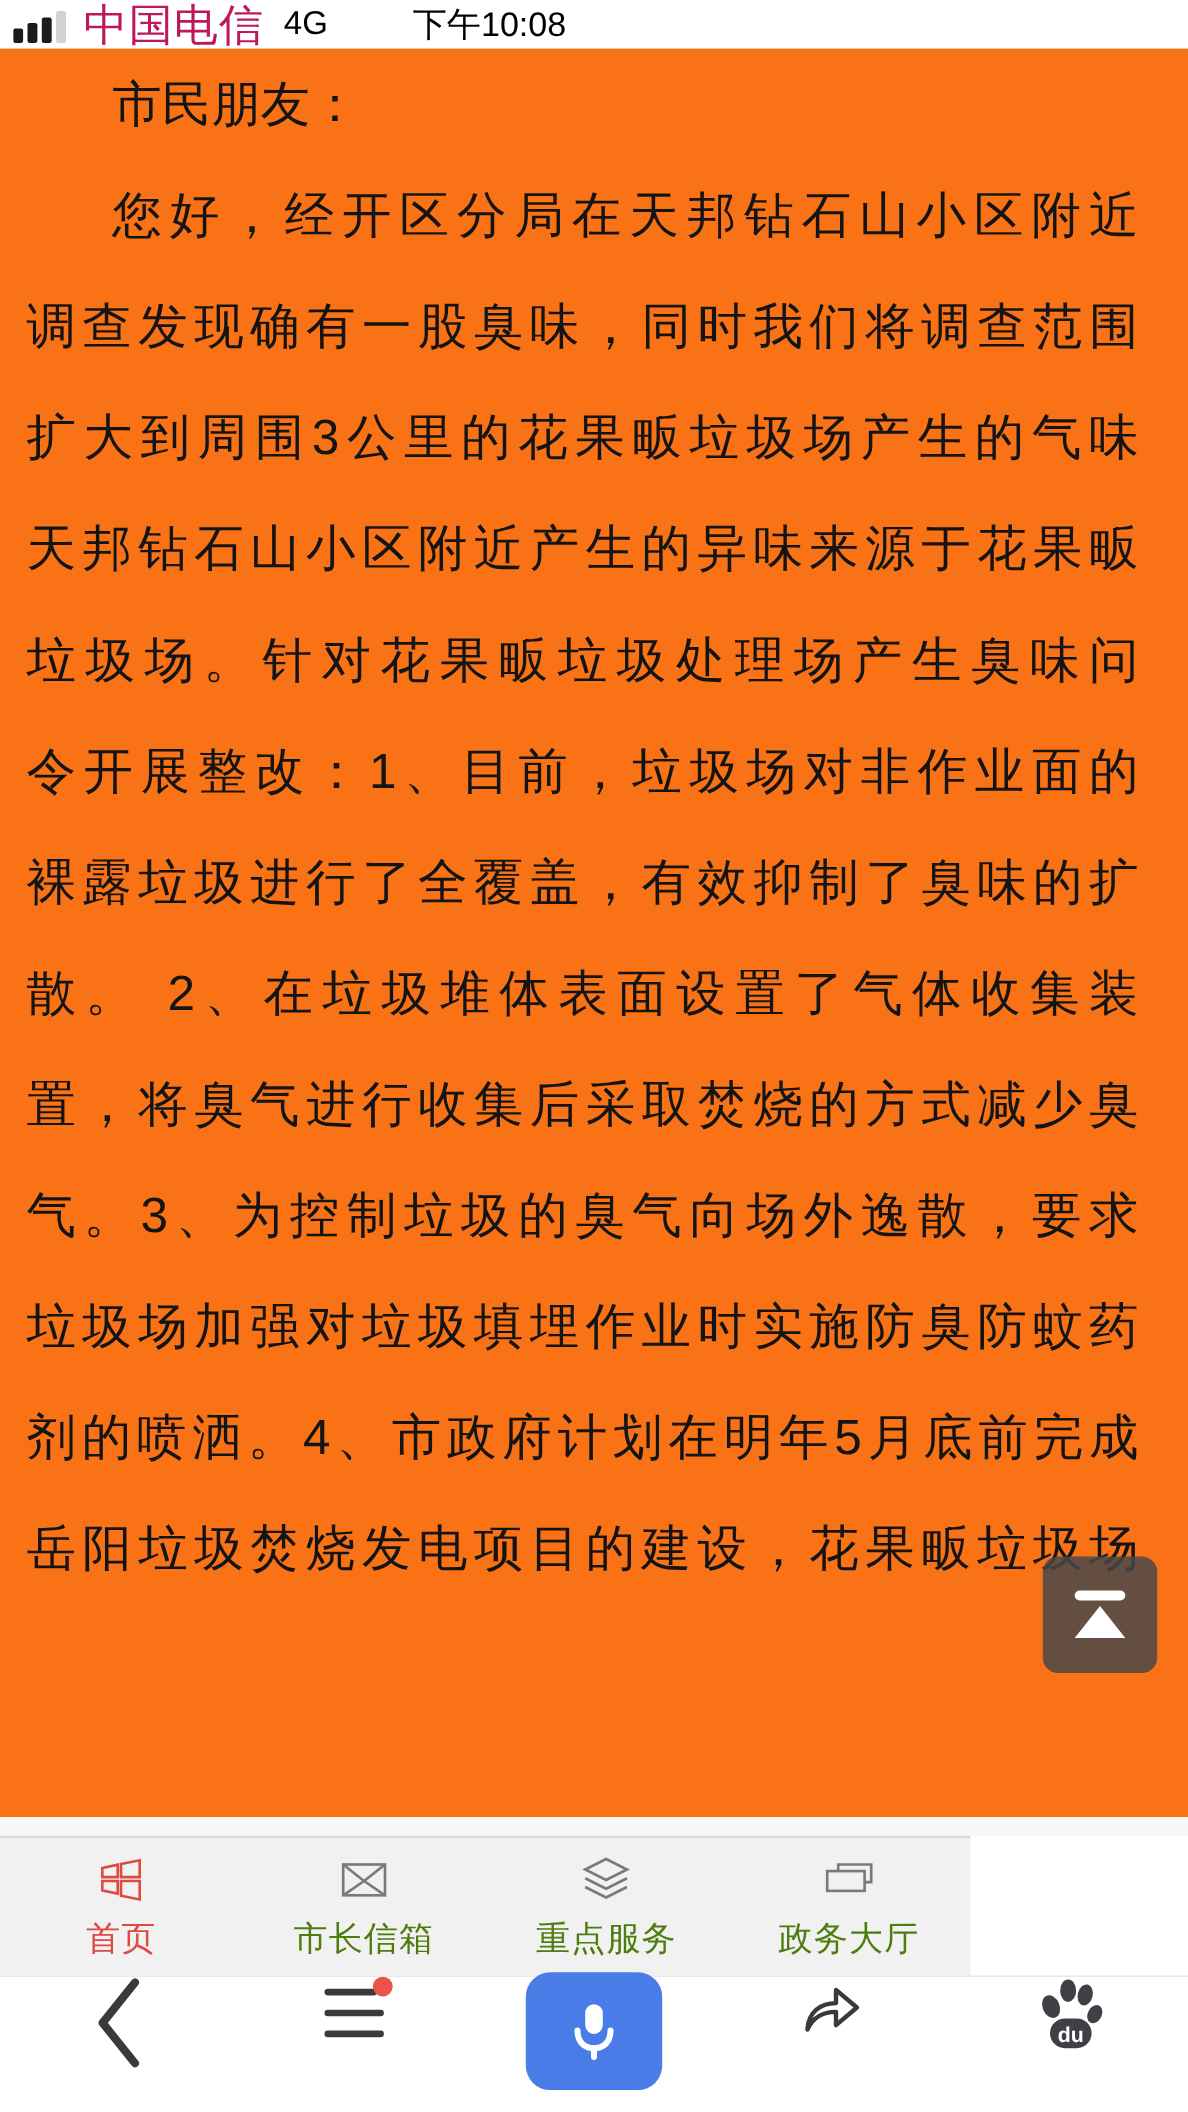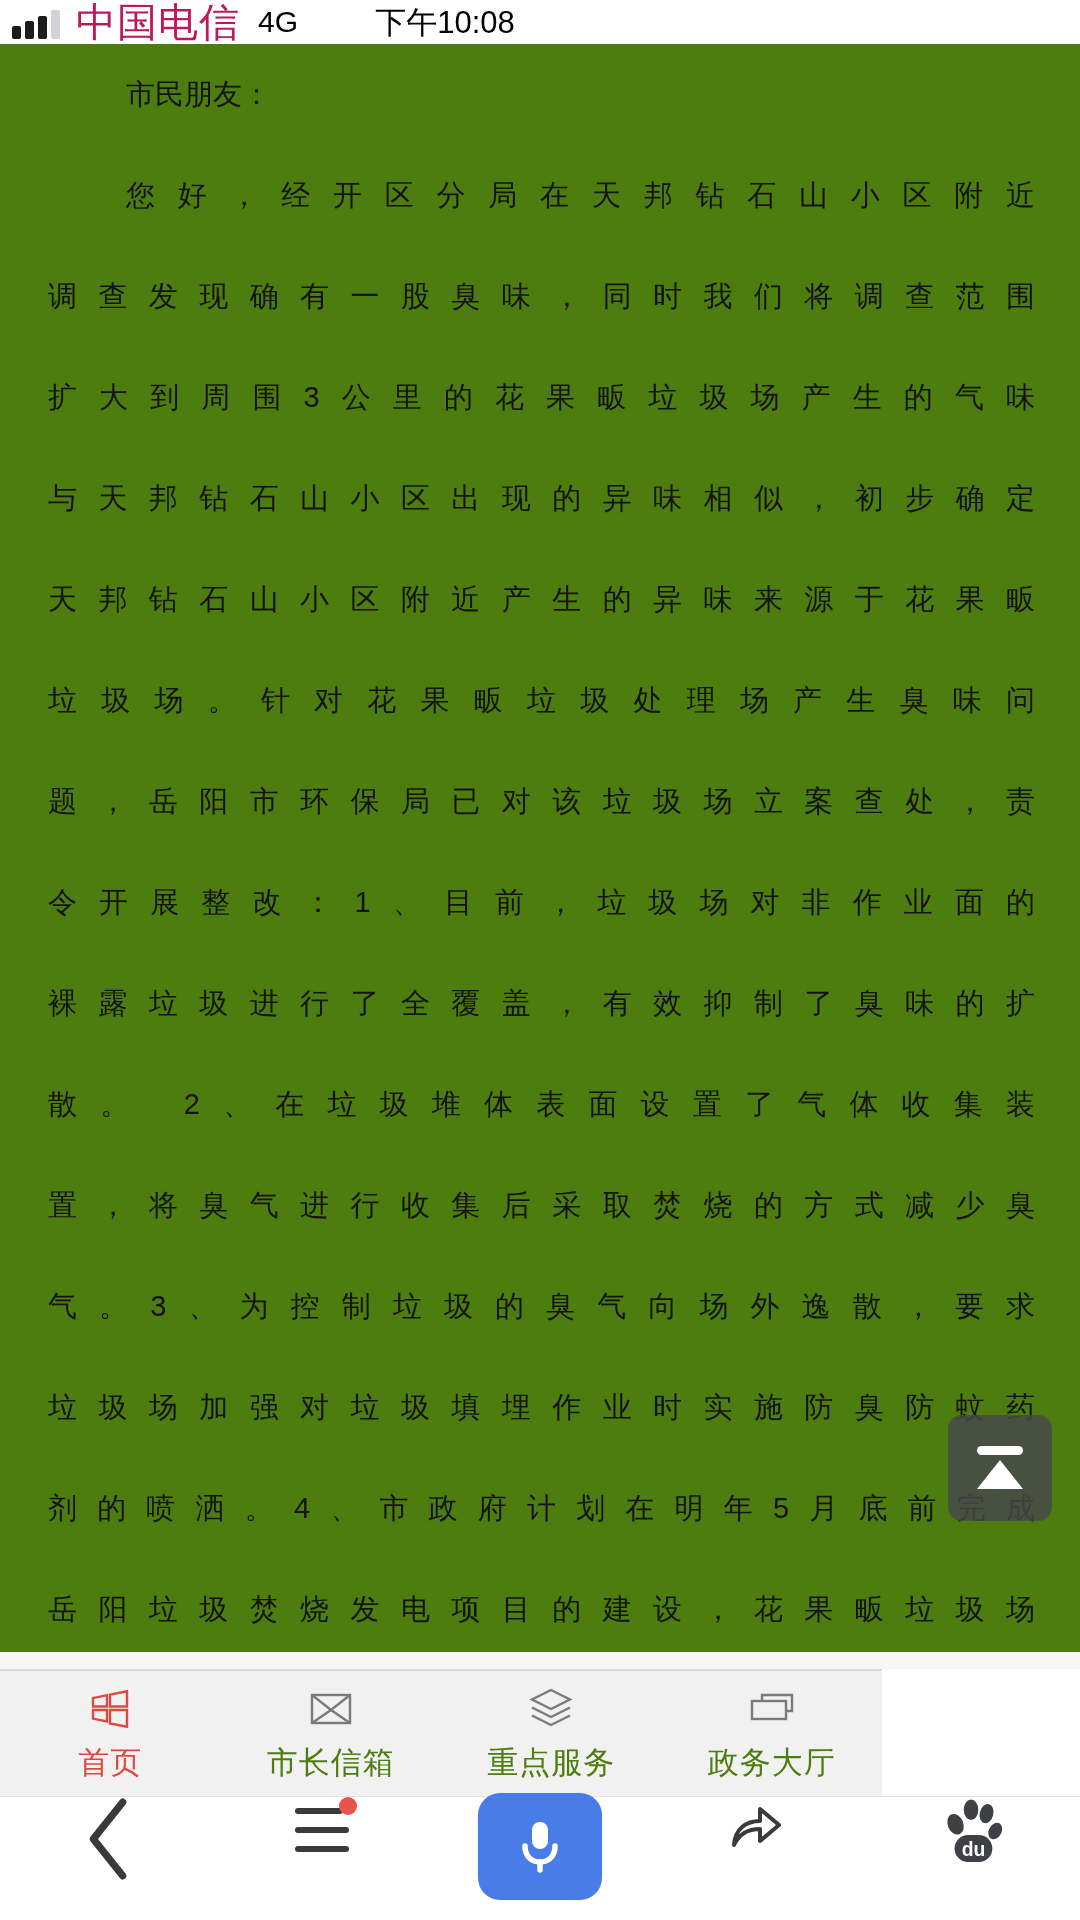--- a/index.html
+++ b/index.html
@@ -11,23 +11,23 @@
   
   .status-bar{position:absolute;top:0;left:0;width:1080px;height:44px;background:#fff;z-index:10;}
   .sb-left{position:absolute;left:12px;top:0;height:44px;display:flex;align-items:center;gap:12px;}
   .sb-carrier{font-size:40px;color:#be185d;font-weight:500;letter-spacing:1px;}
   .sb-network{font-size:30px;color:#000;margin-left:6px;}
   .sb-time{position:absolute;left:330px;width:230px;top:0;height:44px;line-height:46px;
            text-align:center;font-size:31px;font-weight:400;color:#000;}
   .sb-right{position:absolute;right:14px;top:0;height:44px;display:flex;align-items:center;gap:12px;}
   .sb-batt-pct{font-size:32px;color:#000;}
   
-  .content{position:absolute;top:44px;left:0;width:1080px;height:1608px;background:#4d7c0f;
-           box-sizing:border-box;padding:0 45px 0 48px;overflow:hidden;
-           color:#141414;font-size:29px;}
+  .content{position:absolute;top:44px;left:0;width:1080px;height:1608px;background:#f97316;
+           box-sizing:border-box;padding:0 45px 0 24px;overflow:hidden;
+           color:#141414;font-size:45px;}
   .tline{height:101px;line-height:101px;}
   .tline.just{text-align:justify;text-align-last:justify;}
   .tline.indent{padding-left:78px;}
   
   .back-to-top{position:absolute;left:948px;top:1415px;width:104px;height:106px;
                background:rgba(72,72,74,0.84);border-radius:14px;z-index:6;
                display:flex;align-items:center;justify-content:center;}
   
   .pre-nav{position:absolute;top:1652px;left:0;width:1080px;height:17px;background:#f7f7f7;}
   
@@ -66,24 +66,22 @@
   </div>
   <div class="sb-time">下午10:08</div>
 </div>
 
 <div class="content">
   <div>
       <div class="tline indent">市民朋友：</div>
       <div class="tline indent just">您好，经开区分局在天邦钻石山小区附近</div>
       <div class="tline just">调查发现确有一股臭味，同时我们将调查范围</div>
       <div class="tline just">扩大到周围3公里的花果畈垃圾场产生的气味</div>
-      <div class="tline just">与天邦钻石山小区出现的异味相似，初步确定</div>
       <div class="tline just">天邦钻石山小区附近产生的异味来源于花果畈</div>
       <div class="tline just">垃圾场。针对花果畈垃圾处理场产生臭味问</div>
-      <div class="tline just">题，岳阳市环保局已对该垃圾场立案查处，责</div>
       <div class="tline just">令开展整改：1、目前，垃圾场对非作业面的</div>
       <div class="tline just">裸露垃圾进行了全覆盖，有效抑制了臭味的扩</div>
       <div class="tline just">散。 2、在垃圾堆体表面设置了气体收集装</div>
       <div class="tline just">置，将臭气进行收集后采取焚烧的方式减少臭</div>
       <div class="tline just">气。3、为控制垃圾的臭气向场外逸散，要求</div>
       <div class="tline just">垃圾场加强对垃圾填埋作业时实施防臭防蚊药</div>
       <div class="tline just">剂的喷洒。4、市政府计划在明年5月底前完成</div>
       <div class="tline just">岳阳垃圾焚烧发电项目的建设，花果畈垃圾场</div>
     </div>
 </div>

